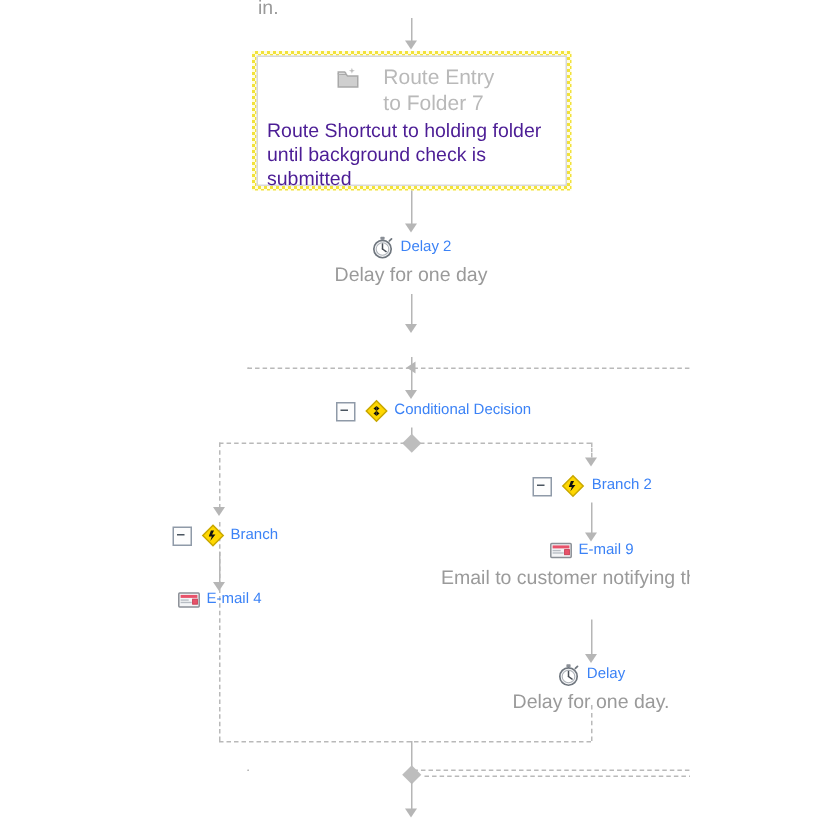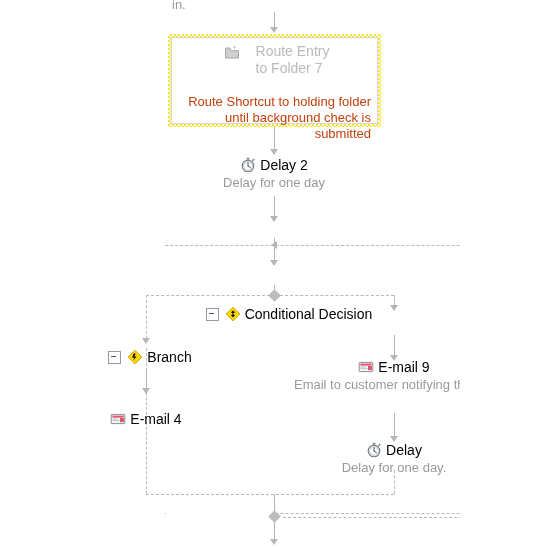--- a/index.html
+++ b/index.html
@@ -25,22 +25,22 @@
     white-space: nowrap;
   }
   .node-row {
     display: flex;
     align-items: center;
     justify-content: center;
     gap: 4px;
     height: 18px;
   }
   .node-title {
-    font-size: 14px;
-    color: #000000;
+    font-size: 10px;
+    color: #3b82f6;
     line-height: 18px;
   }
   .node-desc {
     font-size: 13px;
     color: #9a9a9a;
     line-height: 16px;
     text-align: center;
     margin-top: 1px;
   }
 
@@ -105,23 +105,23 @@
   }
   .route-title {
     font-size: 14px;
     line-height: 17px;
     color: #b9b9b9;
     text-align: left;
   }
   .route-desc {
     font-size: 13px;
     line-height: 16px;
-    color: #c2410c;
-    text-align: right;
-    margin-top: 17px;
+    color: #4c1d95;
+    text-align: left;
+    margin-top: 2px;
   }
 
   
   .vline {
     position: absolute;
     width: 1px;
     background: #b6b6b6;
   }
   .arrow-down {
     position: absolute;
@@ -225,21 +225,21 @@
   <div class="dash-rect" style="left:165px; top:245px; width:365px; height:269px;"></div>
 
   <div style="position:absolute; left:160px; top:246px; width:12px; height:267px; background:#ffffff;"></div>
   <div style="position:absolute; left:166px; top:508px; width:110px; height:10px; background:#ffffff;"></div>
 
   <div class="arrow-left" style="left:271px; top:241px;"></div>
 
   <div class="vline" style="left:274px; top:238px; height:24px;"></div>
   <div class="arrow-down" style="left:270px; top:260px;"></div>
 
-  <div class="node" style="left:174px; top:265px; width:230px;margin-top:40px;">
+  <div class="node" style="left:174px; top:265px; width:230px;">
     <div class="node-row">
       <span class="expander"></span>
       <span class="icon">
         <svg width="16" height="16" viewBox="0 0 16 16">
           <path d="M8 1.2L14.8 8 8 14.8 1.2 8z" fill="#ffd700" stroke="#c9a800" stroke-width="1"></path>
           <path d="M8 4.6l2 1.7-2 1.7z" fill="#111"></path>
           <path d="M8 7.9l2 1.7-2 1.7z" fill="#111"></path>
           <path d="M8 4.6L6 6.3l2 1.7z" fill="#111"></path>
           <path d="M8 7.9L6 9.6l2 1.7z" fill="#111"></path>
         </svg>
@@ -256,20 +256,32 @@
   <div class="dash-line-h" style="left:280px; top:295px; width:114px;"></div>
   <div class="dash-line-v" style="left:146px; top:295px; height:44px;"></div>
   <div class="dash-line-v" style="left:394px; top:295px; height:10px;"></div>
   <div class="arrow-down" style="left:142px; top:338px;"></div>
   <div class="arrow-down" style="left:390px; top:305px;"></div>
 
   <div class="dash-line-v" style="left:146px; top:348px; height:146px;"></div>
   <div class="dash-line-h" style="left:146px; top:494px; width:248px;"></div>
   <div class="dash-line-v" style="left:394px; top:470px; height:24px;"></div>
 
+  <div class="node" style="left:300px; top:315px; width:190px;">
+    <div class="node-row">
+      <span class="expander"></span>
+      <span class="icon">
+        <svg width="16" height="16" viewBox="0 0 16 16">
+          <path d="M8 1.2L14.8 8 8 14.8 1.2 8z" fill="#ffd700" stroke="#c9a800" stroke-width="1"></path>
+          <path d="M6.6 4.6h2.1L7.4 7.4h2.2L6.2 11.6l1-2.9H5.2z" fill="#111"></path>
+        </svg>
+      </span>
+      <span class="node-title">Branch 2</span>
+    </div>
+  </div>
 
   <div class="vline" style="left:394px; top:335px; height:22px;"></div>
   <div class="arrow-down" style="left:390px; top:355px;"></div>
 
   <div class="node" style="left:294px; top:358px; width:200px;">
     <div class="node-row">
       <span class="icon">
         <svg width="16" height="16" viewBox="0 0 16 16">
           <rect x="1.2" y="3.4" width="13.6" height="9.2" rx="0.6" fill="#f4f5f7" stroke="#8a8f96" stroke-width="1"></rect>
           <rect x="2.4" y="4.6" width="11.2" height="2" fill="#e8526a"></rect>
@@ -312,21 +324,21 @@
         </svg>
       </span>
       <span class="node-title">Delay</span>
     </div>
     <div class="node-desc">Delay for one day.</div>
   </div>
 
   <div class="vline" style="left:146px; top:368px; height:22px;"></div>
   <div class="arrow-down" style="left:142px; top:388px;"></div>
 
-  <div class="node" style="left:46px; top:391px; width:200px;margin-top:19px;">
+  <div class="node" style="left:46px; top:391px; width:200px;">
     <div class="node-row">
       <span class="icon">
         <svg width="16" height="16" viewBox="0 0 16 16">
           <rect x="1.2" y="3.4" width="13.6" height="9.2" rx="0.6" fill="#f4f5f7" stroke="#8a8f96" stroke-width="1"></rect>
           <rect x="2.4" y="4.6" width="11.2" height="2" fill="#e8526a"></rect>
           <rect x="2.4" y="7.6" width="5.4" height="0.9" fill="#b7bcc3"></rect>
           <rect x="2.4" y="9.2" width="7.4" height="0.9" fill="#b7bcc3"></rect>
           <rect x="10.4" y="7.4" width="3.2" height="3.4" fill="#e8526a" stroke="#c63c52" stroke-width="0.6"></rect>
         </svg>
       </span>

